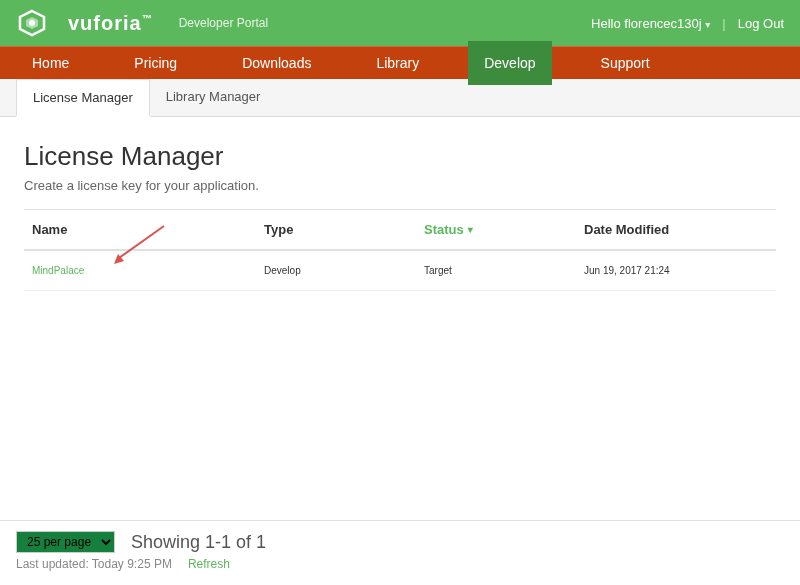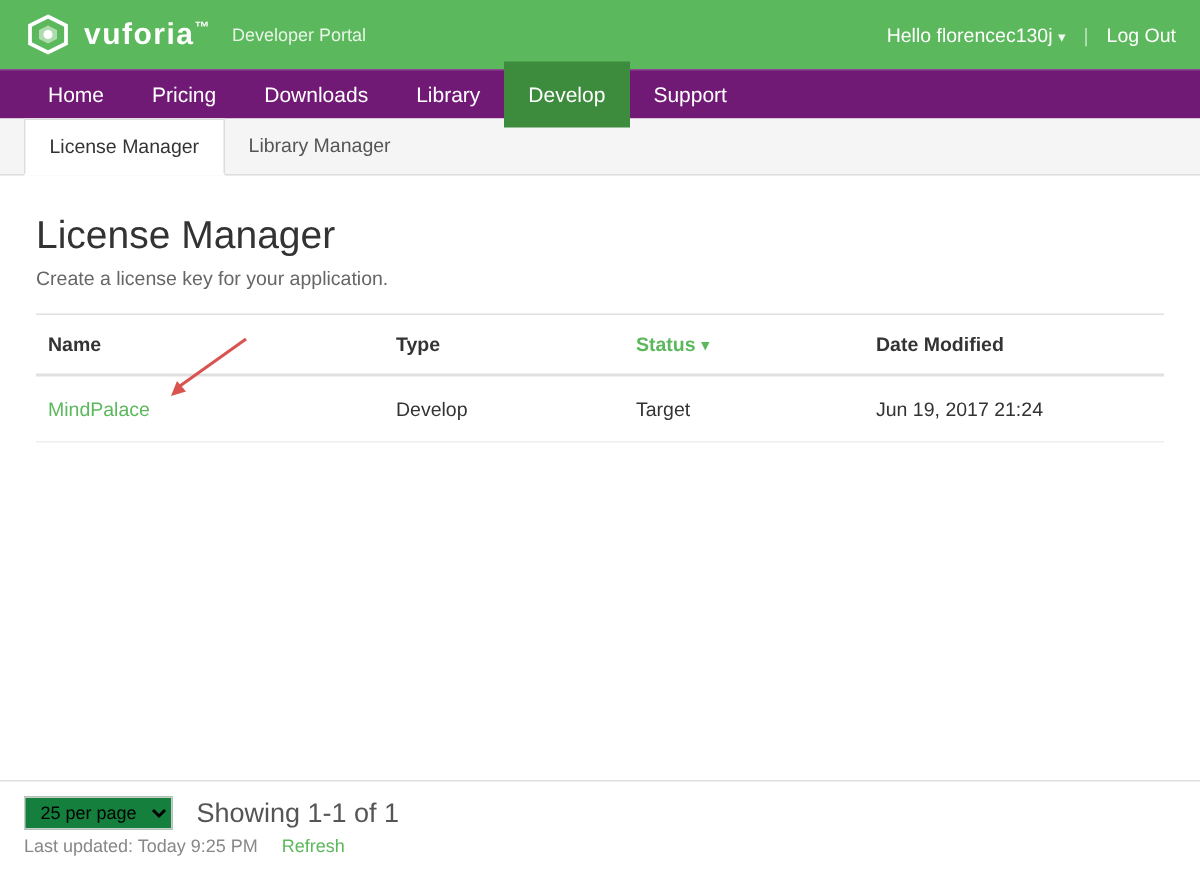--- a/index.html
+++ b/index.html
@@ -10,21 +10,21 @@
       background: #5cb85c;
       display: flex;
       align-items: center;
       justify-content: space-between;
       padding: 0 16px;
       height: 46px;
     }
     .logo-area {
       display: flex;
       align-items: center;
-      gap: 8px;
+      gap: 20px;
     }
     .logo-icon {
       width: 32px;
       height: 32px;
     }
     .user-area {
       display: flex;
       align-items: flex-start;
       gap: 12px;
       color: #fff;
@@ -33,26 +33,27 @@
     .user-area a {
       color: #fff;
       text-decoration: none;
     }
     .user-area .separator {
       color: rgba(255,255,255,0.6);
     }
 
     
     .nav-bar {
-      background: #701a75;
+      background: #c2410c;
       display: flex;
       align-items: center;
       padding: 0 16px;
       height: 33px;
       border-top: 1px solid rgba(255,255,255,0.2);
+      gap: 33px;
     }
     .nav-item {
       color: #fff;
       text-decoration: none;
       padding: 0 16px;
       height: 44px;
       display: flex;
       align-items: center;
       font-size: 14px;
       cursor: pointer;
@@ -134,21 +135,21 @@
       cursor: pointer;
       display: flex;
       align-items: center;
       gap: 4px;
     }
     .table-row {
       display: grid;
       grid-template-columns: 1fr 160px 160px 200px;
       padding: 10px 0;
       border-bottom: 1px solid #eee;
-      font-size: 13px;
+      font-size: 10px;
     }
     .table-row .col {
       padding: 4px 8px;
     }
     .col-link {
       color: #5cb85c;
       text-decoration: none;
       cursor: pointer;
     }
 

